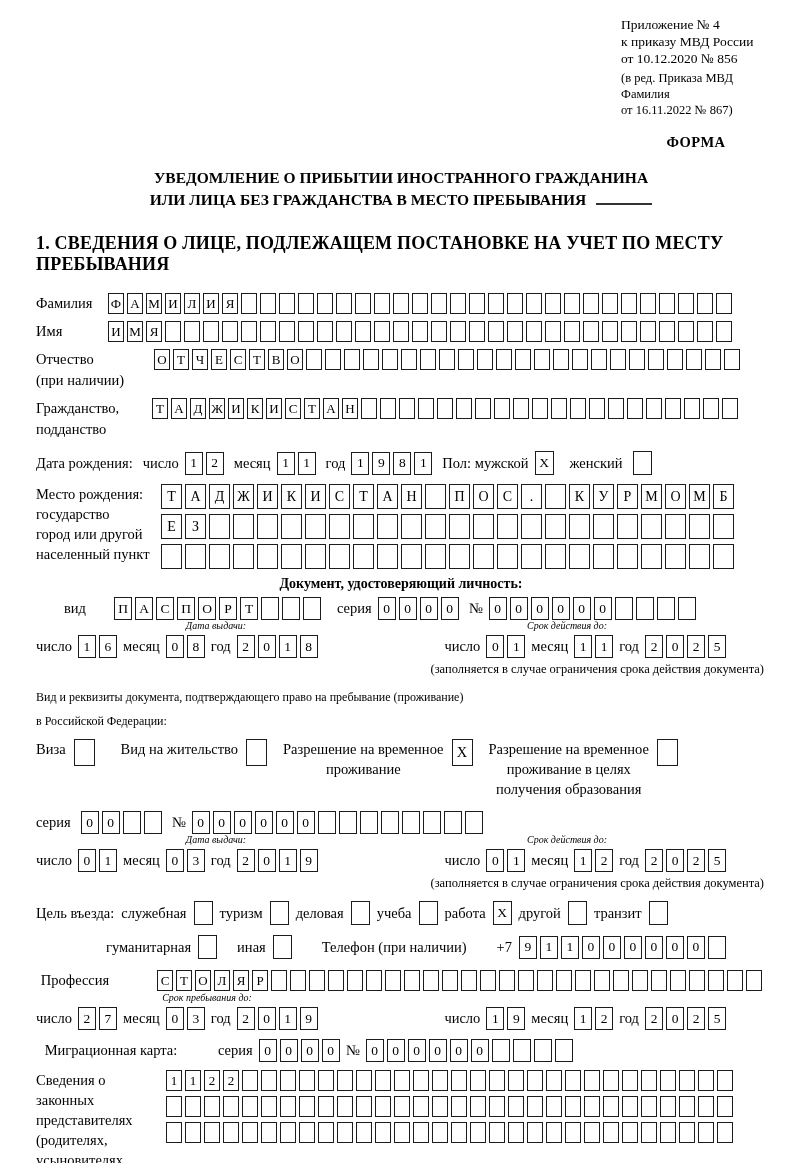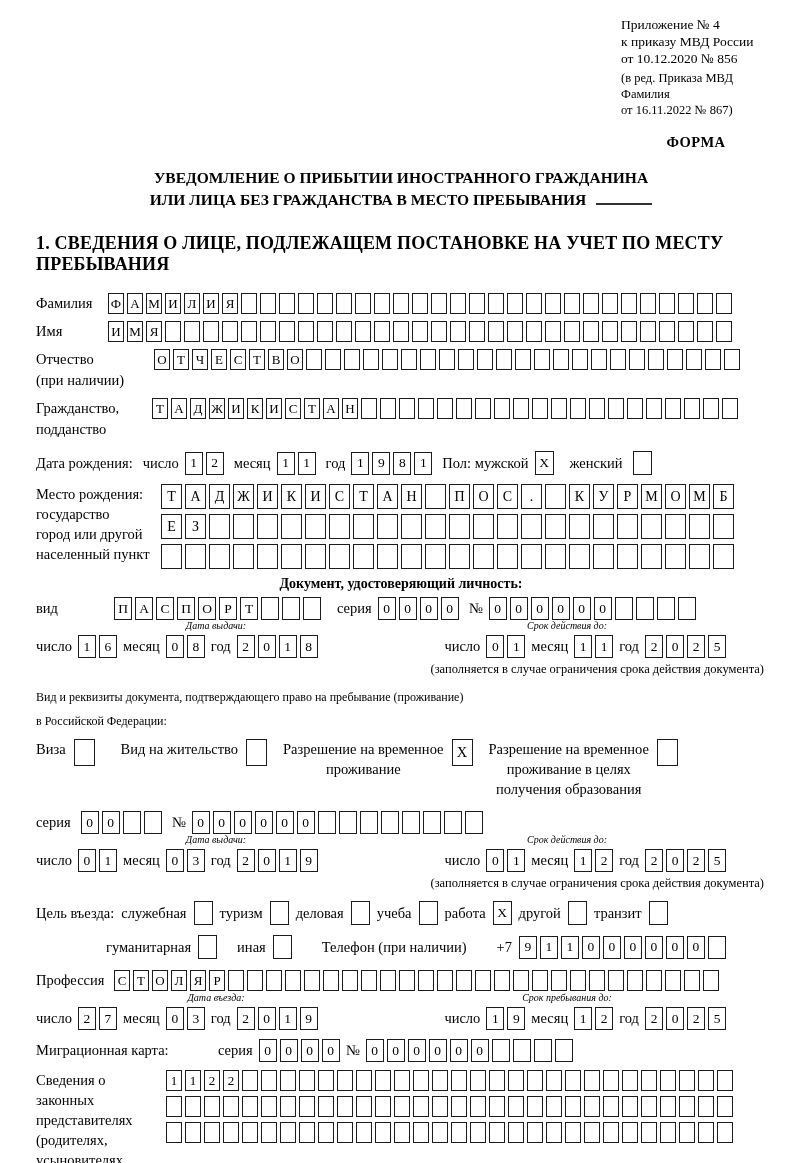--- a/index.html
+++ b/index.html
@@ -27,21 +27,21 @@
         align-items:center;justify-content:center;font-size:13px;flex:none;
         font-family:"Liberation Serif",serif;background:#fff;}
   .lg .cell{width:16px;height:21px;font-size:13.5px;}
   .xl .cell{width:19px;height:23px;font-size:14px;}
   .chk .cell{width:19px;height:25px;font-size:14.5px;}
   .chk2 .cell{width:17px;height:22px;font-size:13.5px;}
 
   .w72{width:72px;} .w100{width:100px;} .w118{width:118px;} .w115{width:115px;}
   .w78{width:78px;} .w150{width:150px;} .w130{width:130px;}
 
-  .inlbl{font-size:14.5px;line-height:23px;flex:none;}
+  .inlbl{font-size:14.5px;line-height:23px;flex:none;text-align:center;}
   .gap6{width:6px;flex:none;} .gap10{width:10px;flex:none;} .gap16{width:16px;flex:none;}
 
   .center-bold{font-weight:bold;font-size:14px;text-align:center;margin-top:10px;}
 
   .dhead{display:flex;font-size:10px;font-style:italic;}
   .dhead .h1{width:360px;text-align:center;}
   .dhead .h2{width:330px;text-align:center;margin-left:6px;}
   .drow{display:flex;align-items:center;margin-top:4px;}
   .dgroup{display:flex;align-items:center;gap:6px;}
   .note{font-size:12.5px;text-align:right;margin-top:4px;padding-right:2px;}
@@ -619,21 +619,21 @@
         <span class="cell">0</span>
         <span class="cell">0</span>
         <span class="cell">0</span>
         <span class="cell">0</span>
         <span class="cell">0</span>
         <span class="cell">0</span>
         <span class="cell"></span>
       </span>
   </div>
 
-  <div class="row" style="align-items:center;margin-top:10px;">
+  <div class="row" style="align-items:center;margin-top:10px;gap:43px;">
     <span class="inlbl w78">Профессия</span>
     <span class="cells">
         <span class="cell">С</span>
         <span class="cell">Т</span>
         <span class="cell">О</span>
         <span class="cell">Л</span>
         <span class="cell">Я</span>
         <span class="cell">Р</span>
         <span class="cell"></span>
         <span class="cell"></span>
@@ -658,21 +658,20 @@
         <span class="cell"></span>
         <span class="cell"></span>
         <span class="cell"></span>
         <span class="cell"></span>
         <span class="cell"></span>
         <span class="cell"></span>
       </span>
   </div>
 
   <div class="dhead">
-    <span class="h1">Дата въезда:</span>
     <span class="h2">Срок пребывания до:</span>
   </div>
   <div class="drow" style="justify-content:space-between;">
     <span class="dgroup">
       <span class="inlbl">число</span>
       <span class="cells lg">
           <span class="cell">2</span>
           <span class="cell">7</span>
         </span>
       <span class="inlbl">месяц</span>

